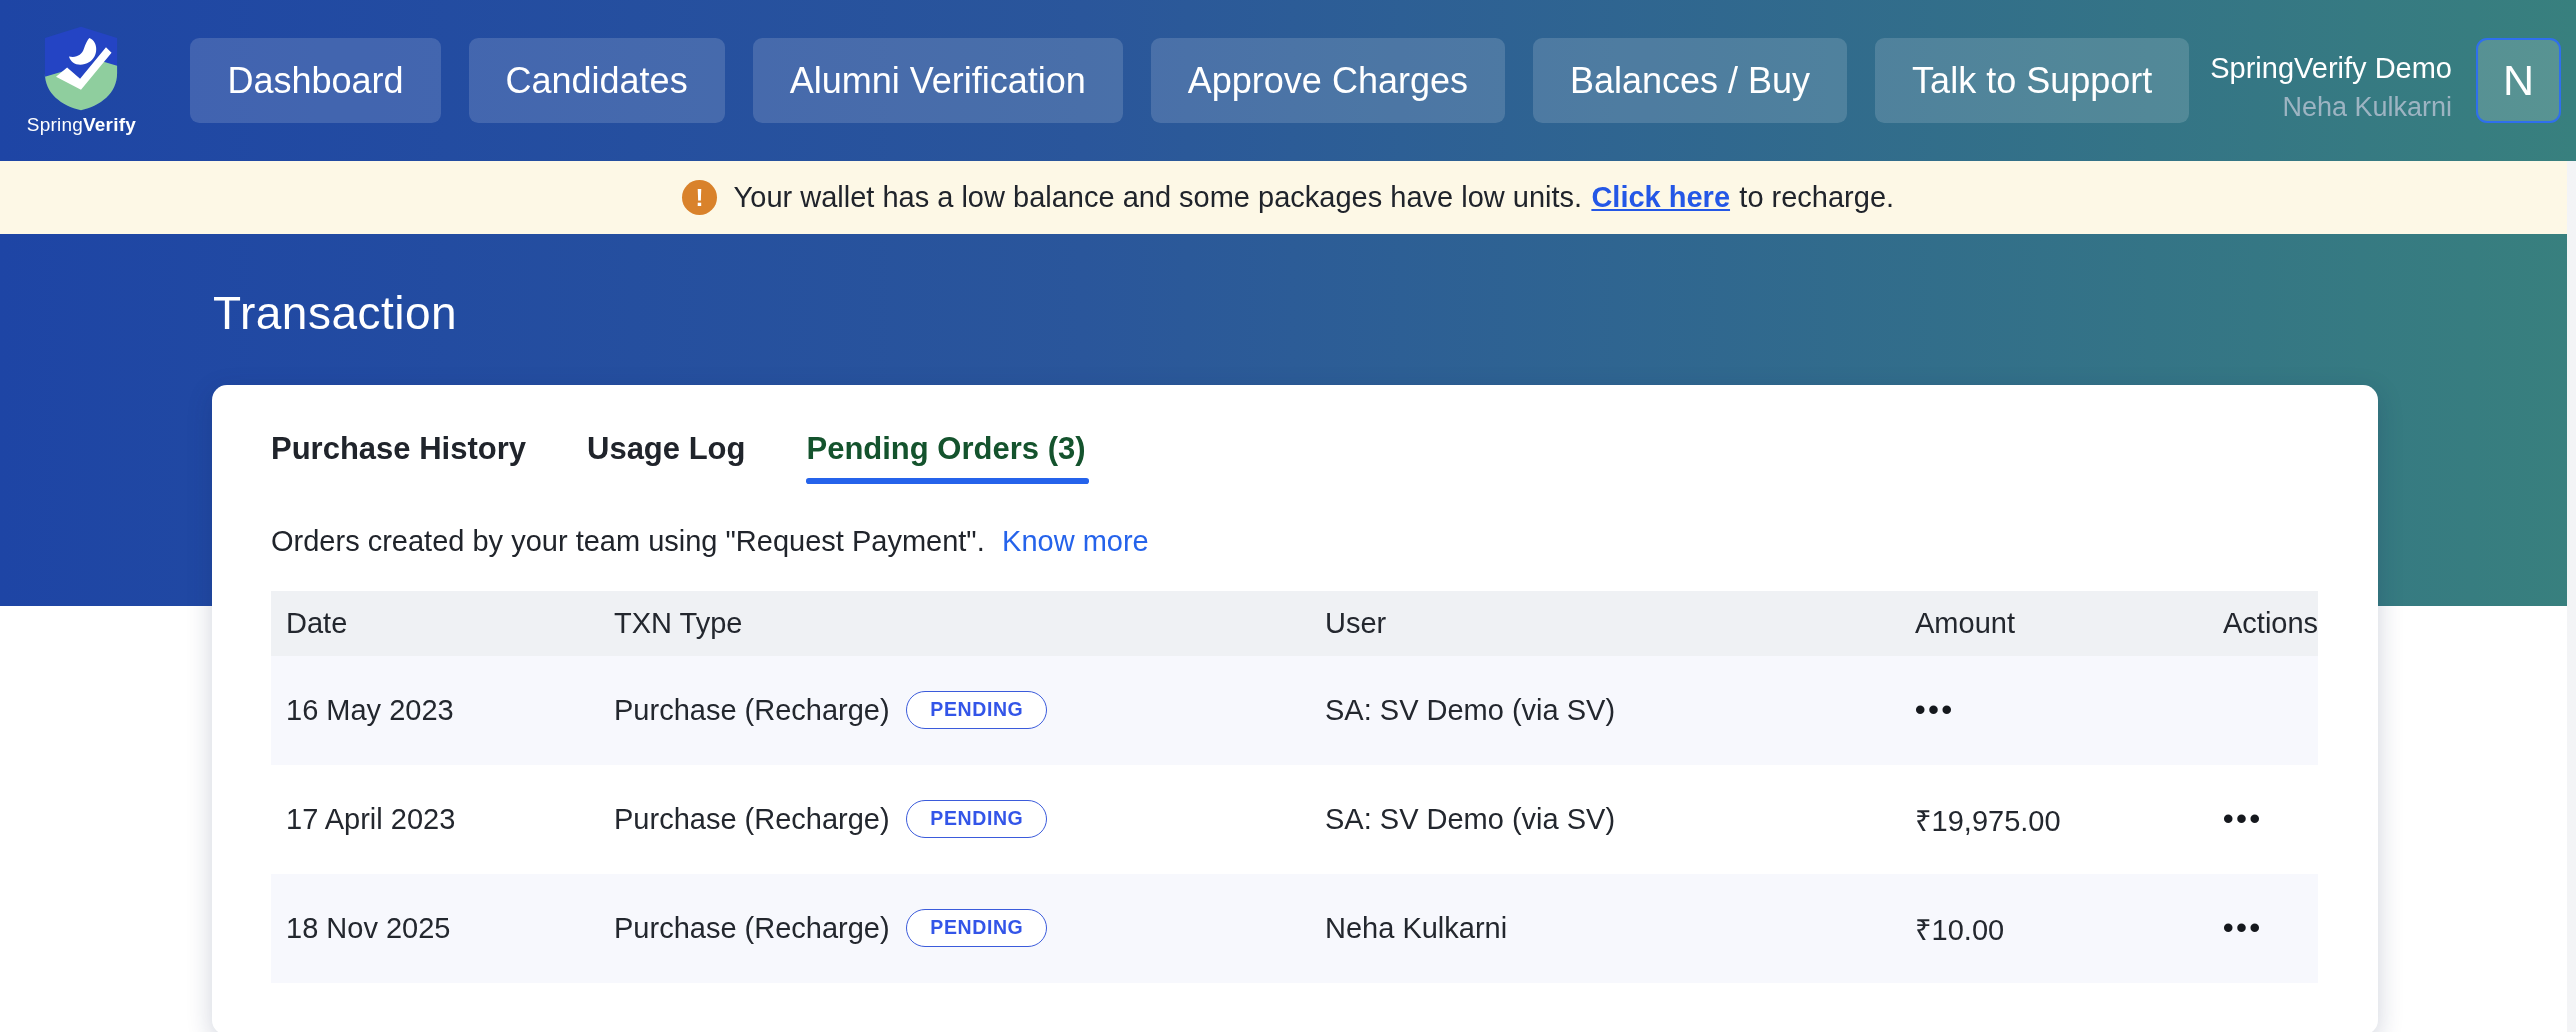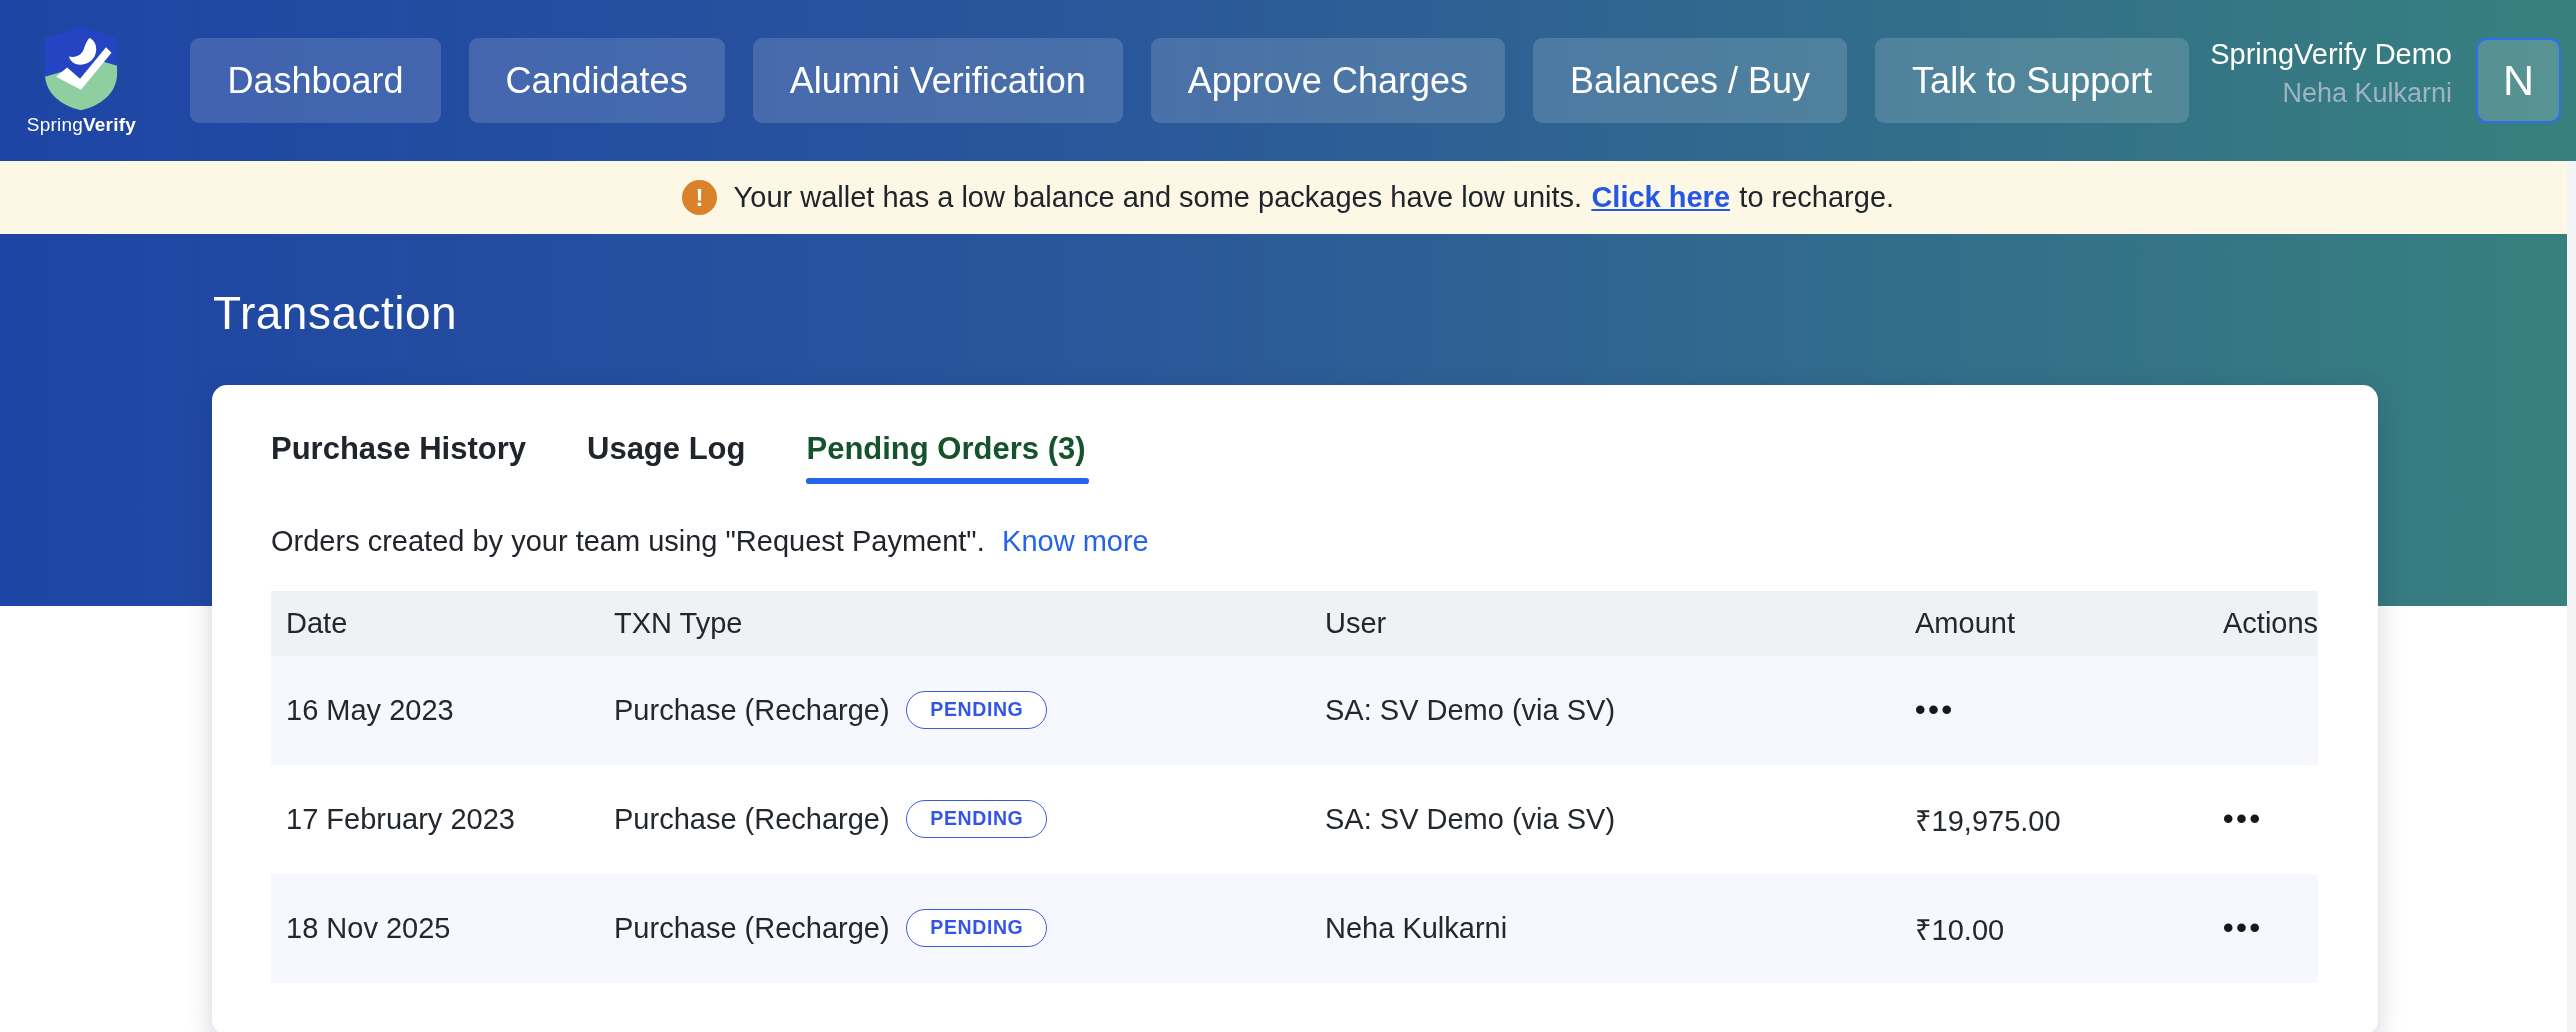--- a/index.html
+++ b/index.html
@@ -24,21 +24,21 @@
   .logo-text b { font-weight:700; }
 
   .nav { display:flex; gap:28px; align-items:center; }
   .nav-btn {
     background:rgba(255,255,255,0.15);
     border:none; color:#fff; cursor:pointer;
     font-family:inherit; font-size:36px;
     padding:21.3px 37px; border-radius:9.3px; white-space:nowrap;
   }
 
-  .header-right { margin-left:auto; display:flex; align-items:flex-start; gap:24px; }
+  .header-right { margin-left:auto; display:flex; align-items:flex-end; gap:24px; }
   .user-info { text-align:right; }
   .user-org { color:#ffffff; font-size:29px; }
   .user-name { color:#9db4c2; font-size:27px; margin-top:7.4px; }
   .avatar {
     width:85px; height:85px; border-radius:11px;
     border:2.8px solid #2f6fed; background:rgba(255,255,255,0.16);
     color:#fff; font-size:43px; display:flex; align-items:center; justify-content:center;
     cursor:pointer;
   }
 
@@ -188,21 +188,21 @@
         <div>16 May 2023</div>
         <div class="txn-cell">
           <span>Purchase (Recharge)</span>
           <span class="badge">PENDING</span>
         </div>
         <div>SA: SV Demo (via SV)</div>
         <div><span class="dots">•••</span></div>
       </div>
 
       <div class="trow tbody-row row-plain">
-        <div>17 February 2023</div>
+        <div>17 April 2023</div>
         <div class="txn-cell">
           <span>Purchase (Recharge)</span>
           <span class="badge">PENDING</span>
         </div>
         <div>SA: SV Demo (via SV)</div>
         <div>₹19,975.00</div>
         <div><span class="dots">•••</span></div>
       </div>
 
       <div class="trow tbody-row row-tint">

